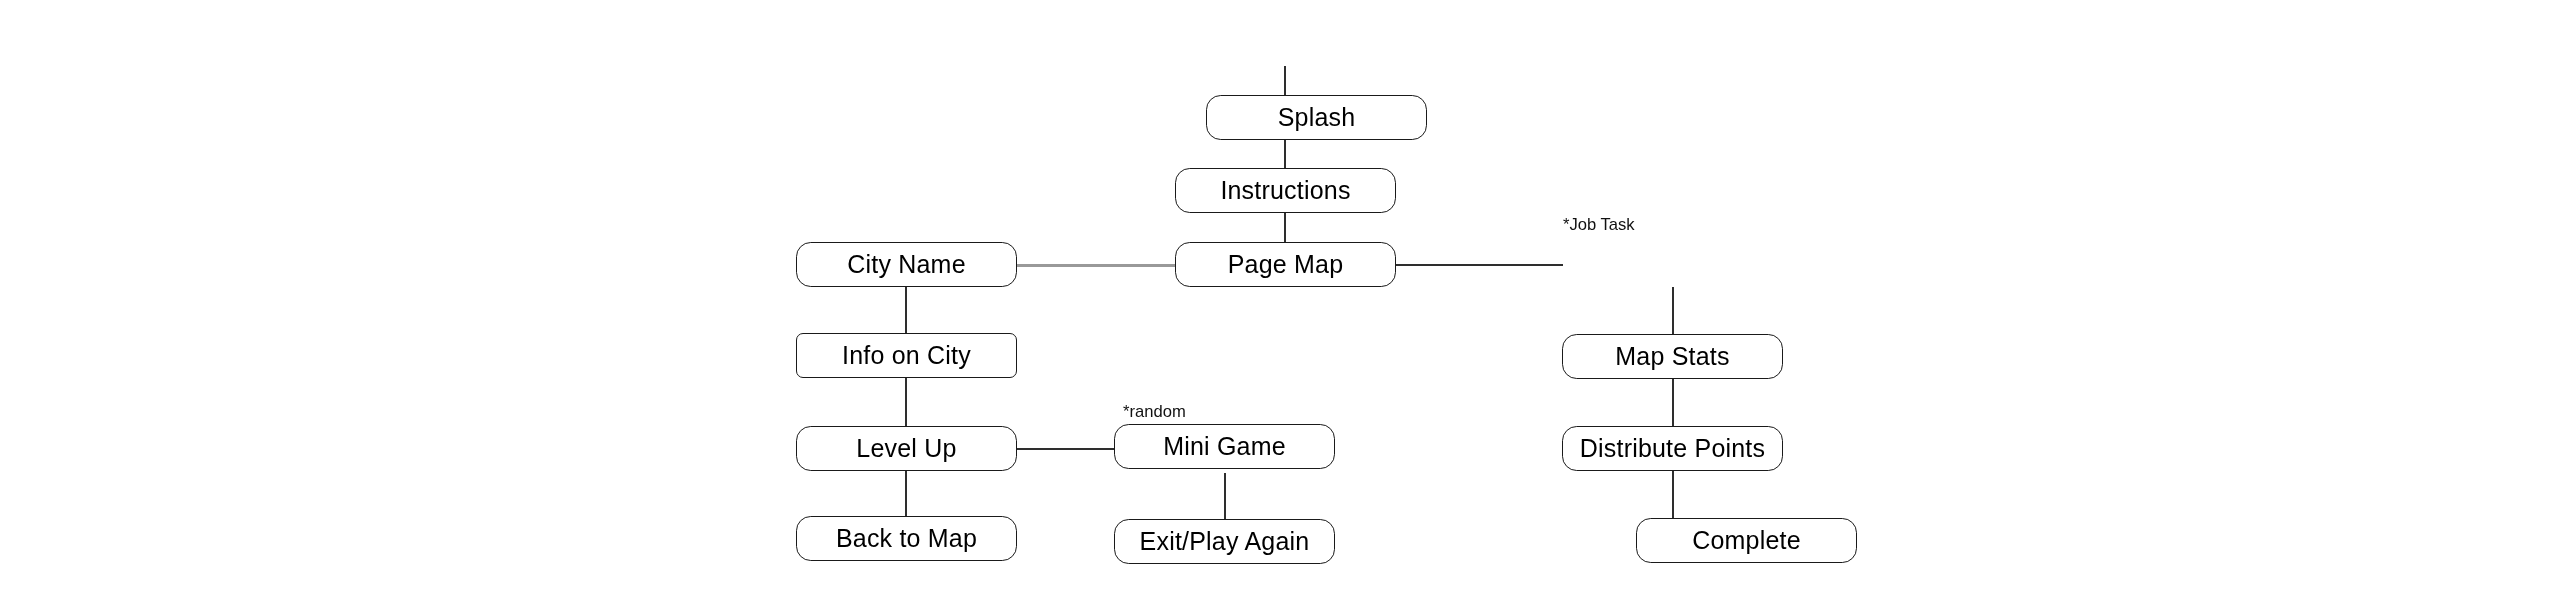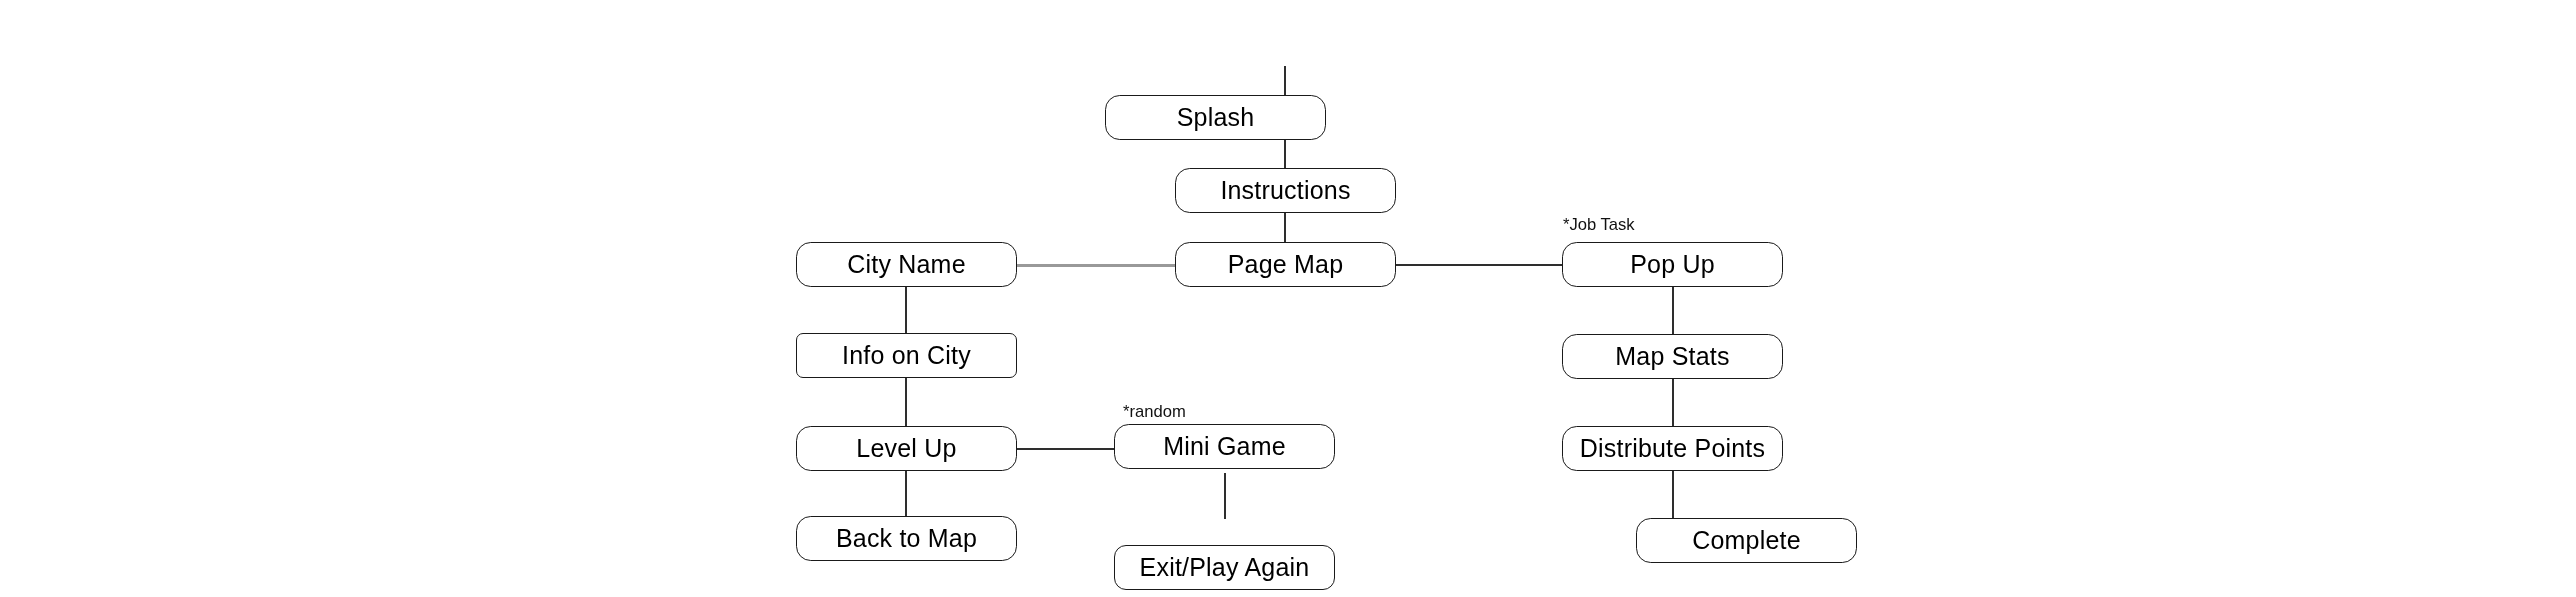--- a/index.html
+++ b/index.html
@@ -40,29 +40,29 @@
   .edge {
     position: absolute;
     background: #2e2e2e;
   }
   .edge.v { width: 1.8px; }
   .edge.h { height: 1.8px; }
   .edge.gray { background: #999999; height: 2.8px; }
 
   
   .pos-loading      { left: 1175px; top: 21px;  }
-  .pos-splash       { left: 1105px; top: 95px; }
+  .pos-splash       { left: 1206px; top: 95px; }
   .pos-instructions { left: 1175px; top: 168px; }
   .pos-worldmap     { left: 1175px; top: 242px; }
   .pos-cityname     { left: 796px;  top: 242px; }
   .pos-infocity     { left: 796px;  top: 333px; border-radius: 7px; }
   .pos-levelup      { left: 796px;  top: 426px; }
   .pos-backtomap    { left: 796px;  top: 516px; }
   .pos-minigame     { left: 1114px; top: 424px; }
-  .pos-exitplay     { left: 1114px; top: 545px; border-radius: 12px; }
+  .pos-exitplay     { left: 1114px; top: 519px; }
   .pos-popup        { left: 1562px; top: 242px; }
   .pos-mapstats     { left: 1562px; top: 334px; }
   .pos-distribute   { left: 1562px; top: 426px; }
   .pos-complete     { left: 1636px; top: 518px; }
 
   
   .e-load-splash   { left: 1284px; top: 66px;  height: 28.5px; }
   .e-splash-instr  { left: 1284px; top: 140px; height: 28.5px; }
   .e-instr-map     { left: 1284px; top: 213px; height: 28.5px; }
   .e-city-info     { left: 905px;  top: 287px; height: 46px; }
@@ -104,21 +104,20 @@
   <div class="node pos-worldmap">Page Map</div>
 
   <div class="node pos-cityname">City Name</div>
   <div class="node pos-infocity">Info on City</div>
   <div class="node pos-levelup">Level Up</div>
   <div class="node pos-backtomap">Back to Map</div>
 
   <div class="node pos-minigame">Mini Game</div>
   <div class="node pos-exitplay">Exit/Play Again</div>
 
-  <div class="node pos-popup">Pop Up</div>
   <div class="node pos-distribute">Distribute Points</div>
   <div class="node pos-mapstats">Map Stats</div>
   <div class="node pos-complete">Complete</div>
 
   <div class="annotation pos-jobtask">*Job Task</div>
   <div class="annotation pos-random">*random</div>
 
 </div>
 
 

